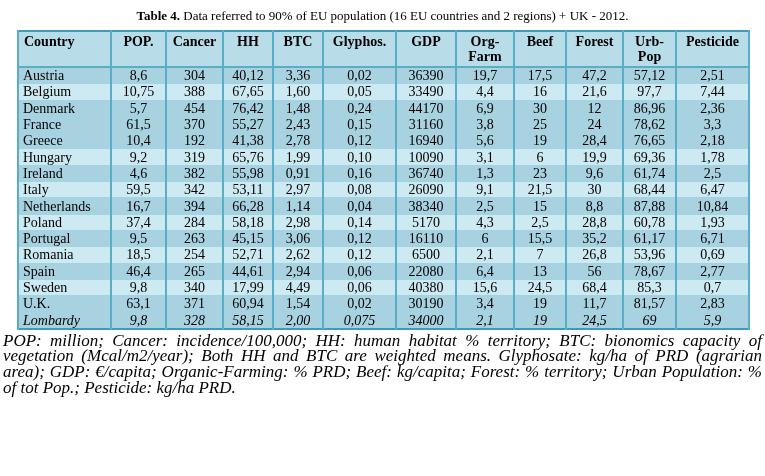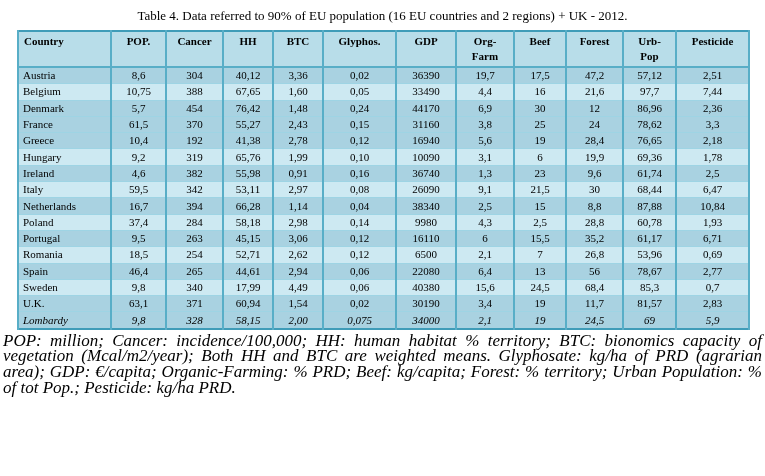--- a/index.html
+++ b/index.html
@@ -16,27 +16,27 @@
     width: 765px;
     height: 476px;
     position: relative;
   }
   .table-title {
     text-align: center;
     font-size: 13px;
     padding-top: 8px;
     line-height: 16px;
   }
-  .table-title .title-label { font-weight: normal; }
+  .table-title .title-label { font-weight: bold; }
   table.data-table {
     margin: 6px 0 1px 17px;
     width: 731px;
     border-collapse: collapse;
     table-layout: fixed;
-    font-size: 11px;
+    font-size: 14px;
     border: 2.5px solid #3f9cb8;
   }
   .data-table th, .data-table td {
     border-left: 2px solid #58aec7;
     border-right: 2px solid #58aec7;
     border-top: 1.5px solid #9ed4e4;
     border-bottom: 1.5px solid #9ed4e4;
     padding: 0;
     overflow: hidden;
   }
@@ -246,21 +246,21 @@
           <td>87,88</td>
           <td>10,84</td>
         </tr>
         <tr class="row-light">
           <td class="cell-country">Poland</td>
           <td>37,4</td>
           <td>284</td>
           <td>58,18</td>
           <td>2,98</td>
           <td>0,14</td>
-          <td>9980</td>
+          <td>5170</td>
           <td>4,3</td>
           <td>2,5</td>
           <td>28,8</td>
           <td>60,78</td>
           <td>1,93</td>
         </tr>
         <tr class="row-dark">
           <td class="cell-country">Portugal</td>
           <td>9,5</td>
           <td>263</td>

